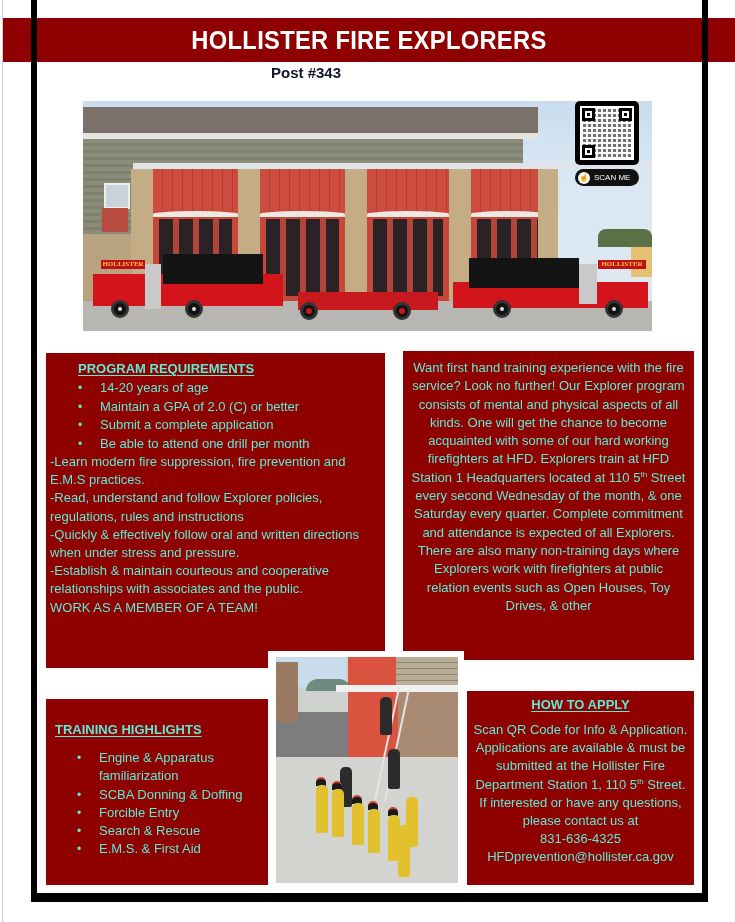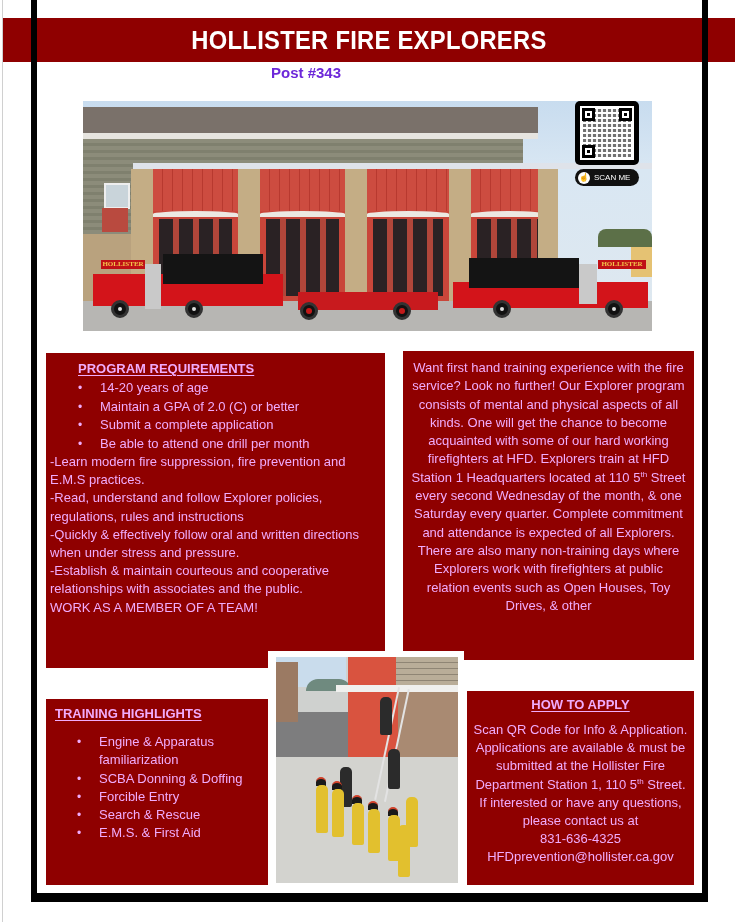--- a/index.html
+++ b/index.html
@@ -21,21 +21,21 @@
     .banner-title {
       color: #fff; font-weight: bold; font-size: 25px; letter-spacing: 0.3px;
       font-family: "Liberation Sans", sans-serif;
       transform: scaleX(0.95);
     }
     
     .frame-left, .frame-right { z-index: 3; }
 
     .post-number {
       position: absolute; left: 0; width: 612px; top: 64px; text-align: center;
-      font-weight: bold; font-size: 15px; color: #6d28d9;
+      font-weight: bold; font-size: 15px; color: #0f172a;
     }
 
     
     .hero {
       position: absolute; left: 83px; top: 101px; width: 569px; height: 230px;
       overflow: hidden;
       background: linear-gradient(#c8dcef 0%, #d9e7f3 30%, #dfe8ef 100%);
     }
     .hero .roof { position: absolute; left: 0; top: 6px; width: 455px; height: 26px; background: #7a716a; }
     .hero .roof-trim { position: absolute; left: 0; top: 32px; width: 455px; height: 6px; background: #e6e4df; }
@@ -75,41 +75,41 @@
       background:
         repeating-linear-gradient(90deg, transparent 0 3px, rgba(255,255,255,0.9) 3px 5px),
         repeating-linear-gradient(0deg, #000 0 3px, transparent 3px 5px); opacity: 0.55; }
     .scan-pill {
       margin-top: 4px; height: 17px; border-radius: 9px; background: #111;
       display: flex; align-items: center; color: #fff; font-size: 8px; gap: 4px; padding-left: 3px;
     }
     .scan-icon { width: 12px; height: 12px; border-radius: 50%; background: #fff; color: #111; font-size: 8px; line-height: 12px; text-align: center; }
 
     
-    .box { position: absolute; background: #8f0000; color: #f0abfc; box-sizing: border-box; }
+    .box { position: absolute; background: #8f0000; color: #5eead4; box-sizing: border-box; }
     .box h2 {
       margin: 0; font-size: 13px; font-weight: bold; text-decoration: underline; text-underline-offset: 2px;
     }
     .req-box { left: 46px; top: 353px; width: 339px; height: 315px; padding: 8px 0 0 32px; }
     .req-box h2 { margin-bottom: 3px; }
     .bullets { list-style: none; margin: 0; padding: 0; }
     .bullets li { position: relative; font-size: 13px; line-height: 18.5px; padding-left: 20px; }
     .bullets li::before { content: "•"; position: absolute; left: 0; top: 0; font-size: 12px; }
     .req-box .bullets { margin-left: 0; }
     .req-box .bullets li { padding-left: 22px; }
     .req-abilities { margin: 0 0 0 -28px; padding: 0; list-style: none; }
     .req-abilities li { font-size: 13px; line-height: 18.2px; padding-right: 8px; }
     .req-footer { margin-left: -28px; font-size: 13px; line-height: 18.2px; }
 
     .about-box { left: 403px; top: 351px; width: 291px; height: 309px; padding: 8px 8px 0 8px; text-align: center; }
     .about-box h2 { margin-bottom: 10px; }
     .about-text { font-size: 13px; line-height: 18.3px; }
     .about-text sup { font-size: 8px; line-height: 0; }
 
-    .train-box { left: 46px; top: 699px; width: 226px; height: 186px; padding: 7px 0 0 9px; }
+    .train-box { left: 46px; top: 699px; width: 226px; height: 186px; padding: 23px 0 0 9px; }
     .train-box h2 { margin-bottom: 12px; }
     .train-box .bullets { margin-left: 22px; }
     .train-box .bullets li { line-height: 18.3px; padding-left: 22px; }
 
     .apply-box { left: 467px; top: 691px; width: 227px; height: 194px; padding: 6px 4px 0 4px; text-align: center; }
     .apply-box h2 { margin-bottom: 9px; }
     .apply-text { font-size: 13px; line-height: 18.2px; }
     .apply-text sup { font-size: 8px; line-height: 0; }
 
     

